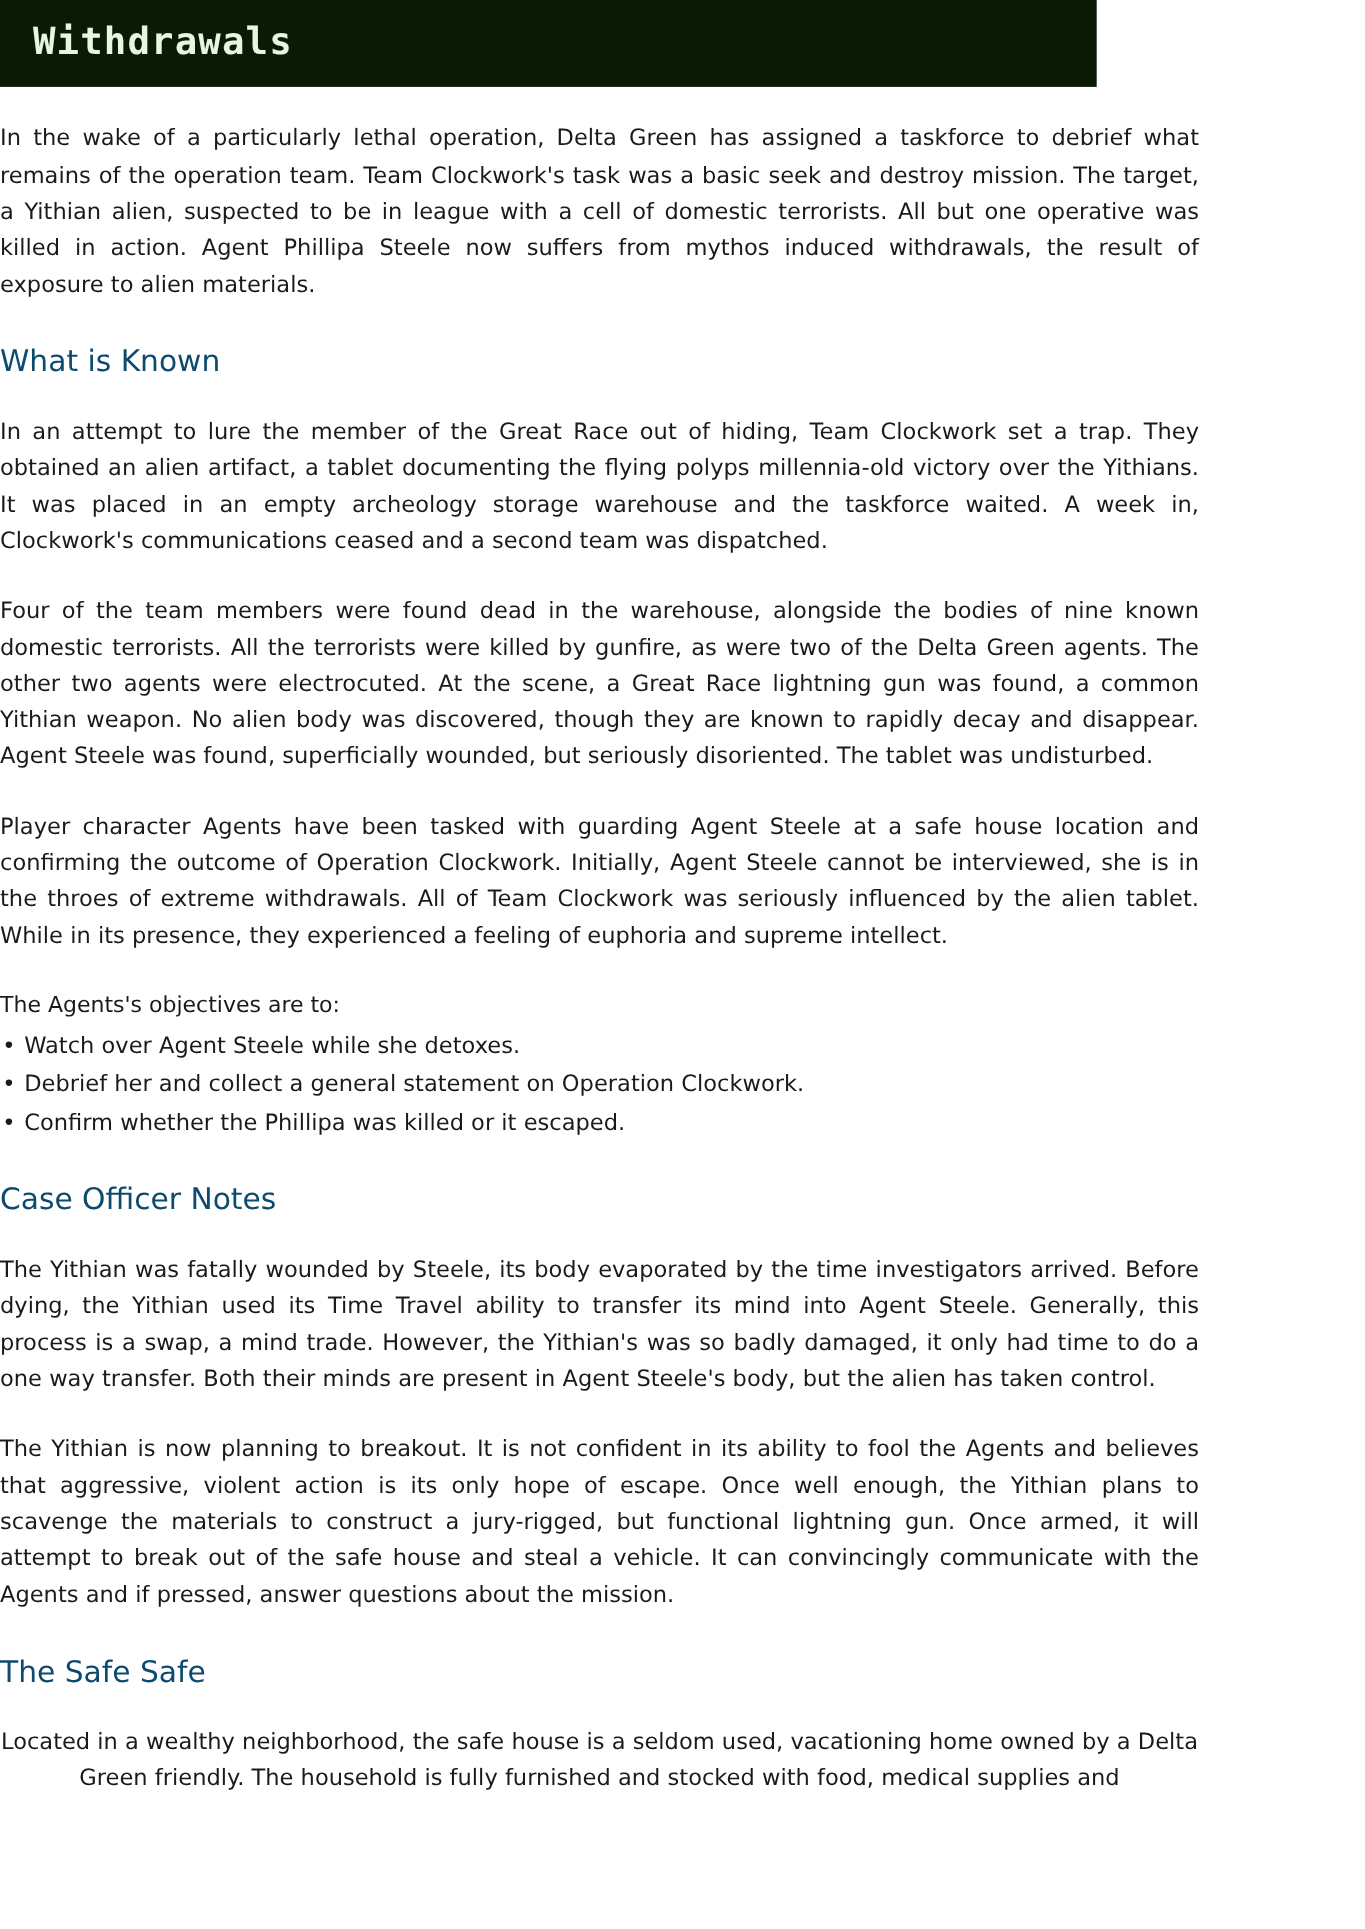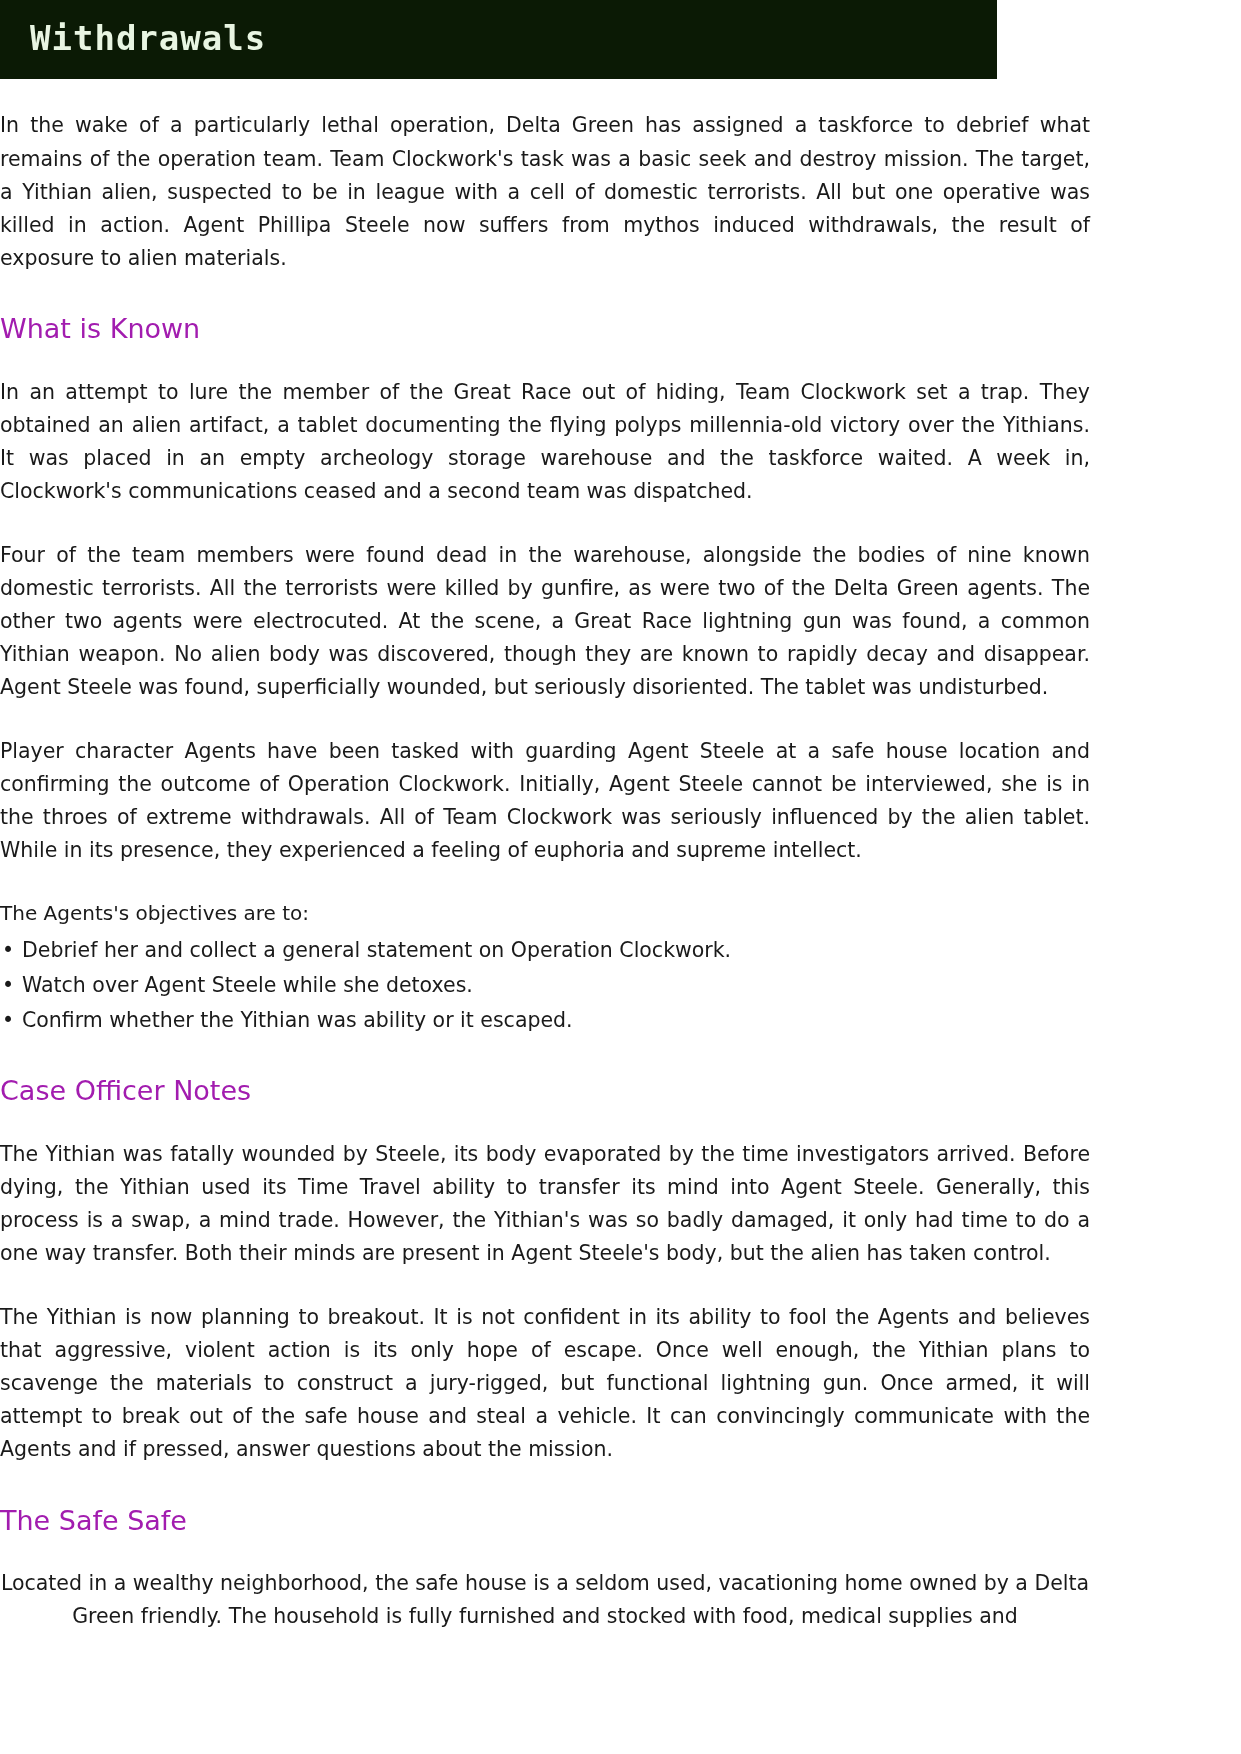--- a/index.html
+++ b/index.html
@@ -45,21 +45,21 @@
     font-size: 20.5px;
     line-height: 1.62;
     text-align: justify;
     margin: 0 0 30px 0;
     color: #1a1a1a;
   }
   h2.section-heading {
     font-size: 27px;
     font-weight: normal;
     margin: 38px 0 30px 0;
-    color: #a21caf;
+    color: #0c4a6e;
     line-height: 1.2;
   }
   .list-intro {
     font-size: 20px;
     line-height: 1.62;
     margin: 0 0 4px 0;
   }
   ul.objectives {
     list-style: none;
     margin: 0 0 26px 0;
@@ -96,23 +96,23 @@
 
     <p class="body-text">In the wake of a particularly lethal operation, Delta Green has assigned a taskforce to debrief what remains of the operation team. Team Clockwork's task was a basic seek and destroy mission. The target, a Yithian alien, suspected to be in league with a cell of domestic terrorists. All but one operative was killed in action. Agent Phillipa Steele now suffers from mythos induced withdrawals, the result of exposure to alien materials.</p>
 
     <h2 class="section-heading">What is Known</h2>
     <p class="body-text">In an attempt to lure the member of the Great Race out of hiding, Team Clockwork set a trap. They obtained an alien artifact, a tablet documenting the flying polyps millennia-old victory over the Yithians. It was placed in an empty archeology storage warehouse and the taskforce waited. A week in, Clockwork's communications ceased and a second team was dispatched.</p>
     <p class="body-text">Four of the team members were found dead in the warehouse, alongside the bodies of nine known domestic terrorists. All the terrorists were killed by gunfire, as were two of the Delta Green agents. The other two agents were electrocuted. At the scene, a Great Race lightning gun was found, a common Yithian weapon. No alien body was discovered, though they are known to rapidly decay and disappear. Agent Steele was found, superficially wounded, but seriously disoriented. The tablet was undisturbed.</p>
 
     <p class="body-text">Player character Agents have been tasked with guarding Agent Steele at a safe house location and confirming the outcome of Operation Clockwork. Initially, Agent Steele cannot be interviewed, she is in the throes of extreme withdrawals. All of Team Clockwork was seriously influenced by the alien tablet. While in its presence, they experienced a feeling of euphoria and supreme intellect.</p>
     <p class="list-intro">The Agents's objectives are to:</p>
     <ul class="objectives">
+      <li>Watch over Agent Steele while she detoxes.</li>
       <li>Debrief her and collect a general statement on Operation Clockwork.</li>
-      <li>Watch over Agent Steele while she detoxes.</li>
-      <li>Confirm whether the Yithian was ability or it escaped.</li>
+      <li>Confirm whether the Phillipa was killed or it escaped.</li>
     </ul>
 
     <h2 class="section-heading">Case Officer Notes</h2>
     <p class="body-text">The Yithian was fatally wounded by Steele, its body evaporated by the time investigators arrived. Before dying, the Yithian used its Time Travel ability to transfer its mind into Agent Steele. Generally, this process is a swap, a mind trade. However, the Yithian's was so badly damaged, it only had time to do a one way transfer. Both their minds are present in Agent Steele's body, but the alien has taken control.</p>
     <p class="body-text">The Yithian is now planning to breakout. It is not confident in its ability to fool the Agents and believes that aggressive, violent action is its only hope of escape. Once well enough, the Yithian plans to scavenge the materials to construct a jury-rigged, but functional lightning gun. Once armed, it will attempt to break out of the safe house and steal a vehicle. It can convincingly communicate with the Agents and if pressed, answer questions about the mission.</p>
 
     <h2 class="section-heading">The Safe Safe</h2>
     <p class="body-text last-para">Located in a wealthy neighborhood, the safe house is a seldom used, vacationing home owned by a Delta Green friendly. The household is fully furnished and stocked with food, medical supplies and</p>
 
   </div>

